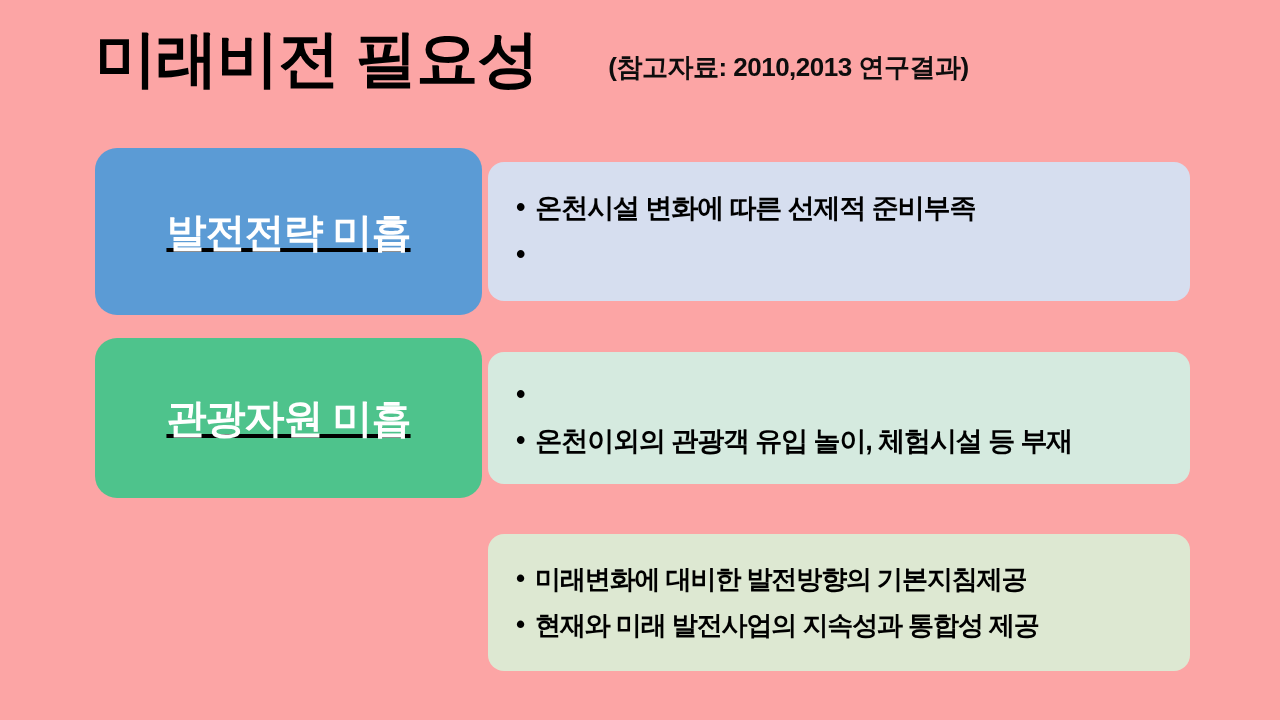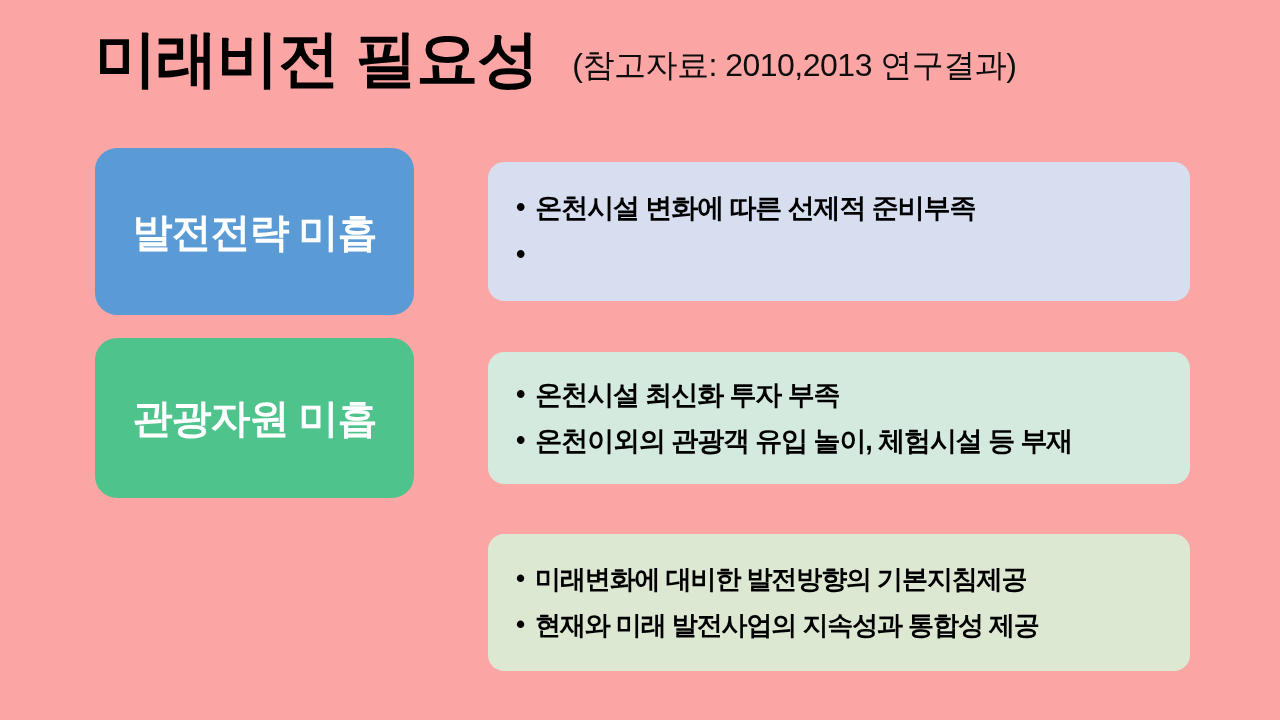--- a/index.html
+++ b/index.html
@@ -36,27 +36,28 @@
     white-space: nowrap;
   }
   .slide-title {
     font-size: 62px;
     font-weight: bold;
     color: #000000;
     letter-spacing: -1px;
     line-height: 1;
   }
   .slide-subtitle {
-    font-size: 32px;
-    font-weight: normal;
+    font-size: 26px;
+    font-weight: bold;
     color: #0d0d0d;
     letter-spacing: -0.5px;
     line-height: 1;
     position: relative;
     top: -4px;
+    margin-left: 36px;
   }
 
   
   .row {
     position: absolute;
     left: 95px;
     width: 1095px;
   }
   .row-1 { top: 148px;  height: 167px; }
   .row-2 { top: 338px;  height: 160px; }
@@ -79,28 +80,29 @@
   }
   .row-1 .row-panel { background: #d6deef; }
   .row-2 .row-panel { background: #d5eadf; }
   .row-3 .row-panel { background: #dde8d2; }
 
   
   .row-label {
     position: absolute;
     left: 0;
     top: 0;
-    width: 319px;
+    width: 387px;
     height: 100%;
     border-radius: 22px;
     display: flex;
     align-items: center;
     justify-content: center;
     box-sizing: border-box;
     padding: 0 12px;
+    text-decoration: underline;
   }
   .row-1 .row-label { background: #5b9bd5; }
   .row-2 .row-label { background: #4ec38c; }
   .row-3 .row-label { background: #70ad47; }
 
   .row-label-text {
     color: #ffffff;
     font-size: 40px;
     font-weight: bold;
     letter-spacing: -1px;
@@ -153,21 +155,20 @@
     </div>
     <div class="row-label">
       <span class="row-label-text">발전전략 미흡</span>
     </div>
   </div>
 
   <div class="row row-2">
     <div class="row-panel">
       <div class="bullet">
         <span class="bullet-dot">•</span>
-        <span>온천시설 최신화 투자 부족</span>
       </div>
       <div class="bullet">
         <span class="bullet-dot">•</span>
         <span>온천이외의 관광객 유입 놀이, 체험시설 등 부재</span>
       </div>
     </div>
     <div class="row-label">
       <span class="row-label-text">관광자원 미흡</span>
     </div>
   </div>

